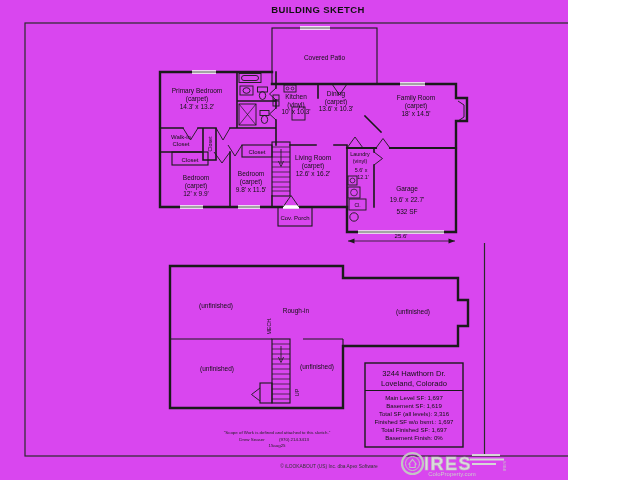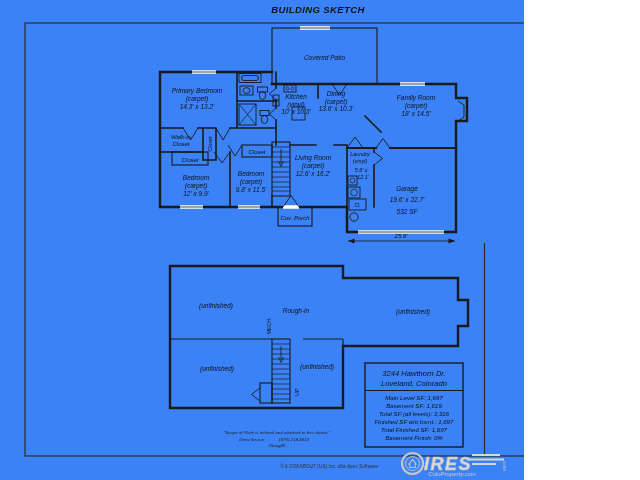--- a/index.html
+++ b/index.html
@@ -1,16 +1,16 @@
 <!DOCTYPE html>
 <html><head>
 <meta charset="utf-8">
 <style>
   html,body{margin:0;padding:0;background:#fff;}
-  .page{position:relative;width:524px;height:480px;background:#3b82f6;overflow:hidden;font-style:italic;}
+  .page{position:relative;width:568px;height:480px;background:#d946ef;overflow:hidden;}
   svg{display:block;}
   .frame{fill:none;stroke:#2a2a2a;stroke-width:1.2;}
   .wall{fill:none;stroke:#1a1a1a;stroke-width:2.4;stroke-linecap:square;}
   .wall2{fill:none;stroke:#1a1a1a;stroke-width:2.1;stroke-linecap:square;}
   .iwall{fill:none;stroke:#1a1a1a;stroke-width:1.6;stroke-linecap:square;}
   .lite{fill:none;stroke:#1a1a1a;stroke-width:1.1;}
   .thin{fill:none;stroke:#1a1a1a;stroke-width:0.7;}
   .gapw{stroke:#ffffff;stroke-width:3.6;}
   .win{stroke:#1a1a1a;stroke-width:0.8;}
   .vdoor{fill:none;stroke:#1a1a1a;stroke-width:0.9;stroke-linejoin:miter;}

